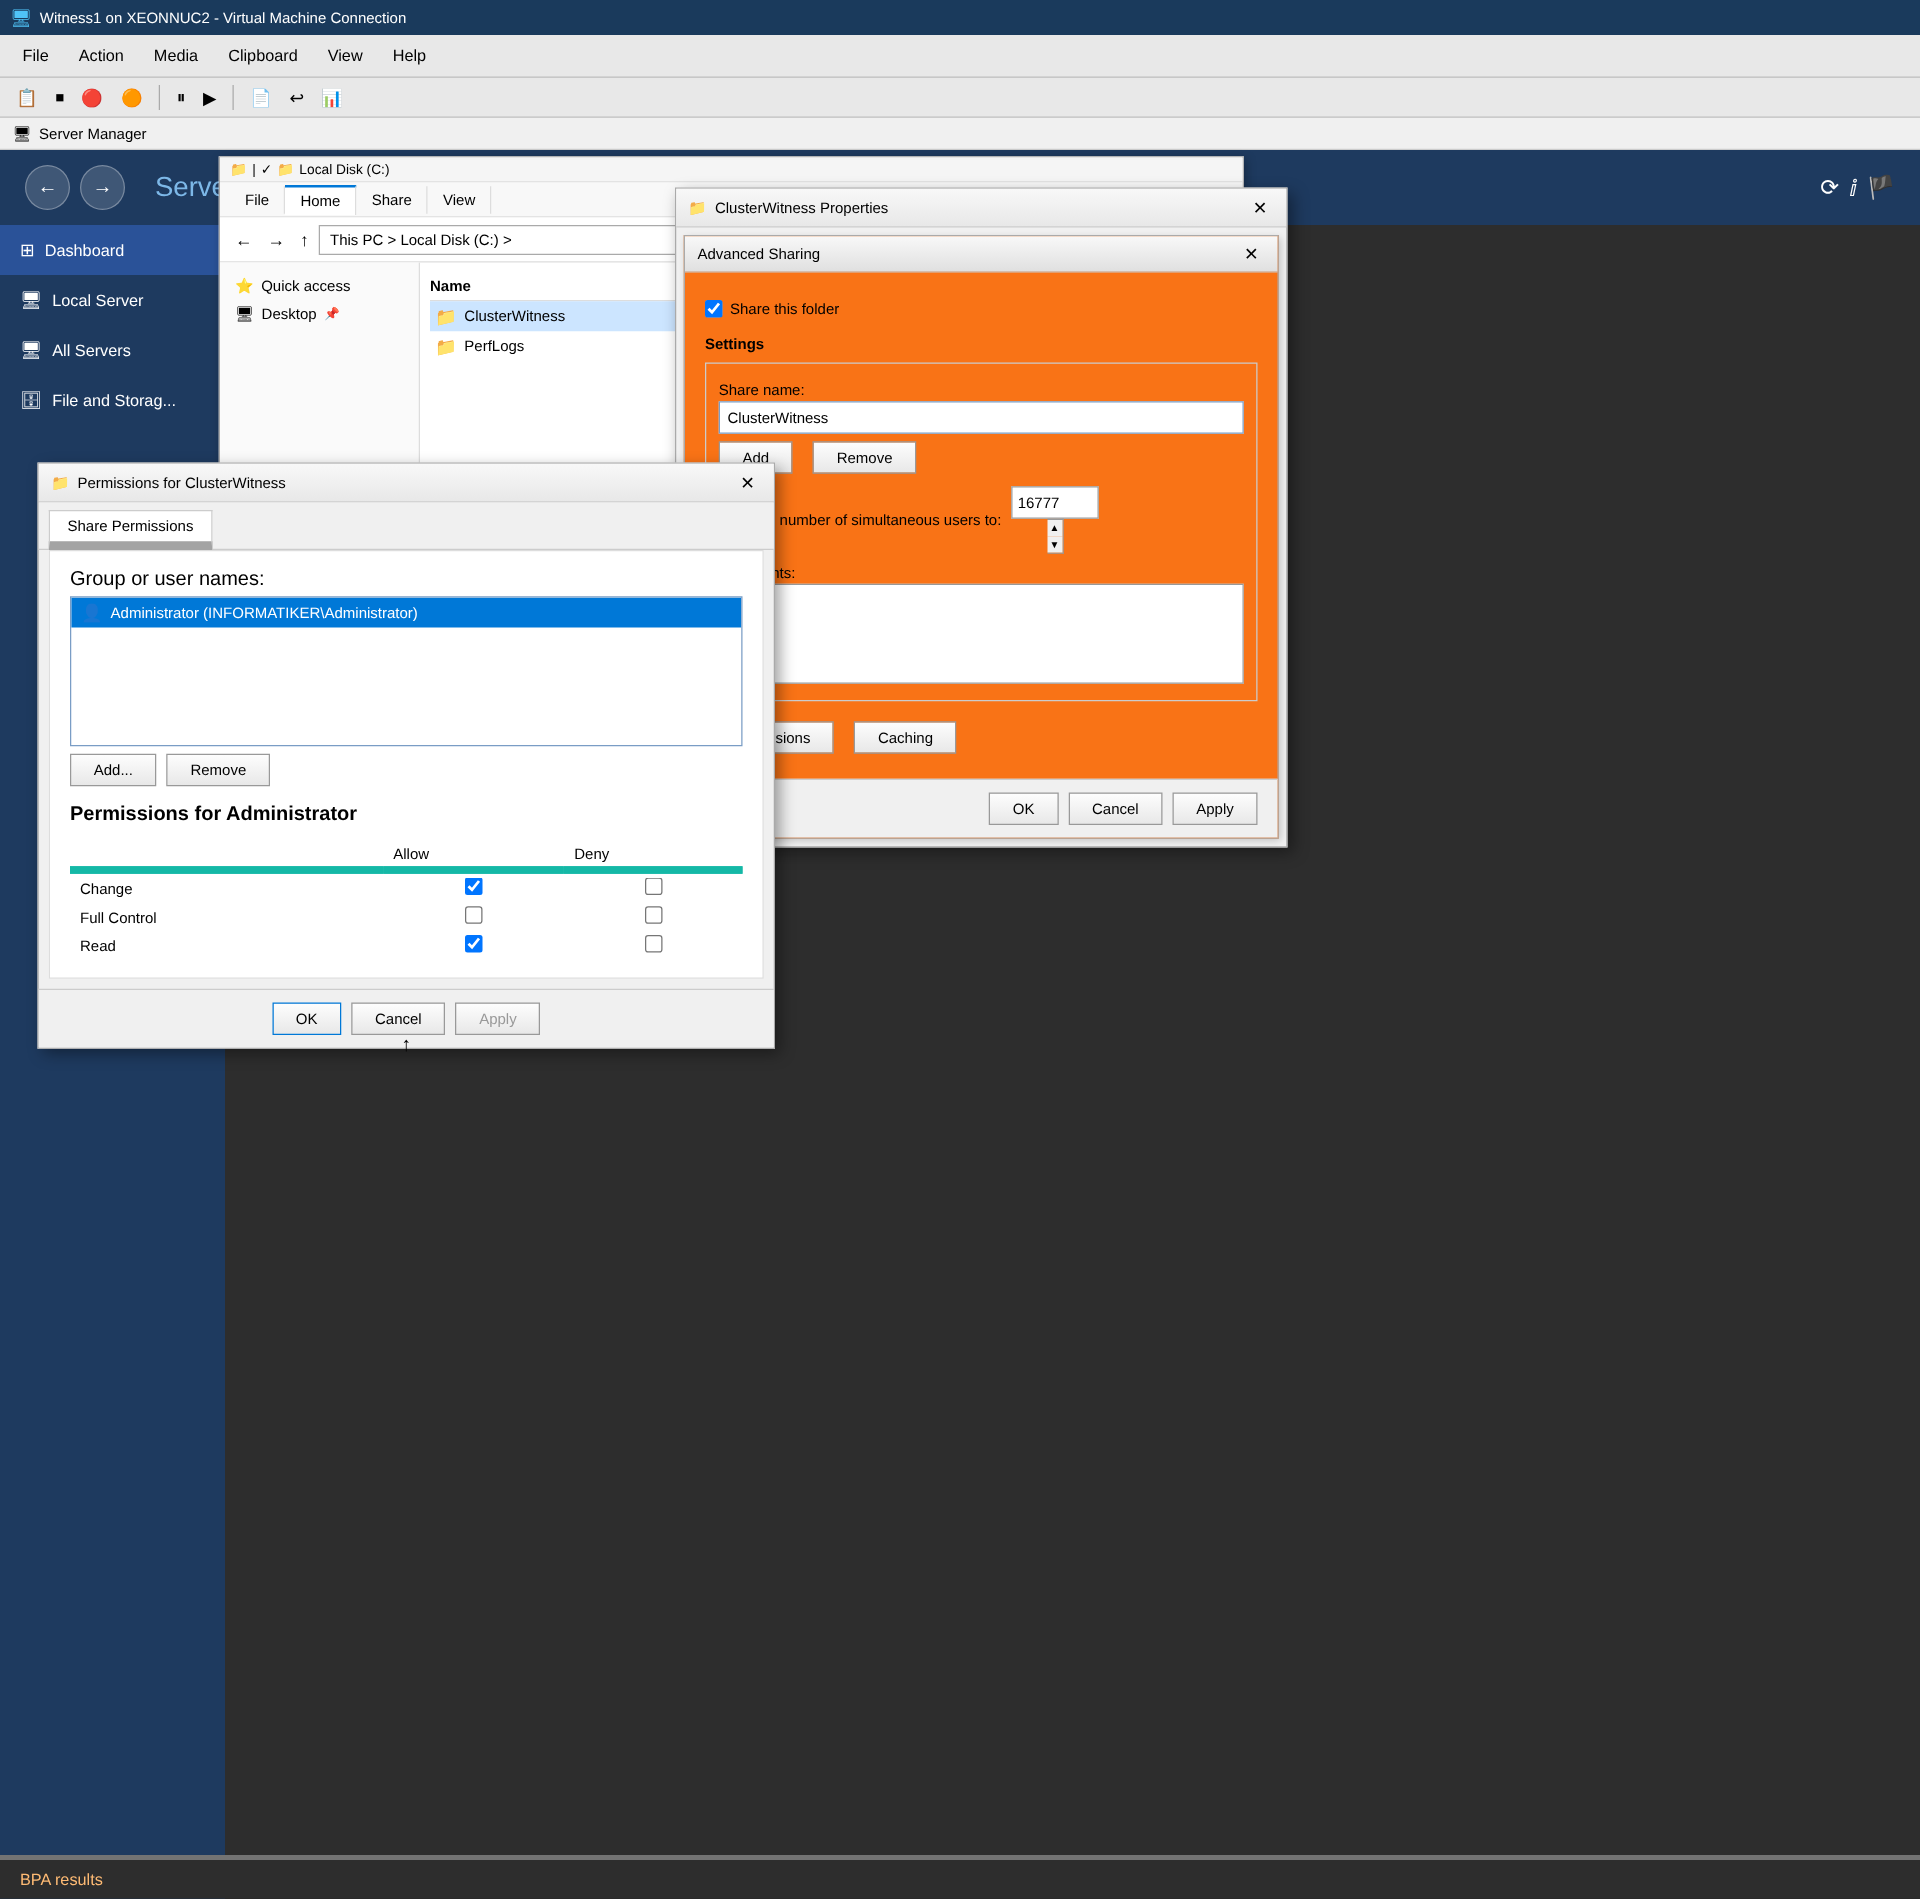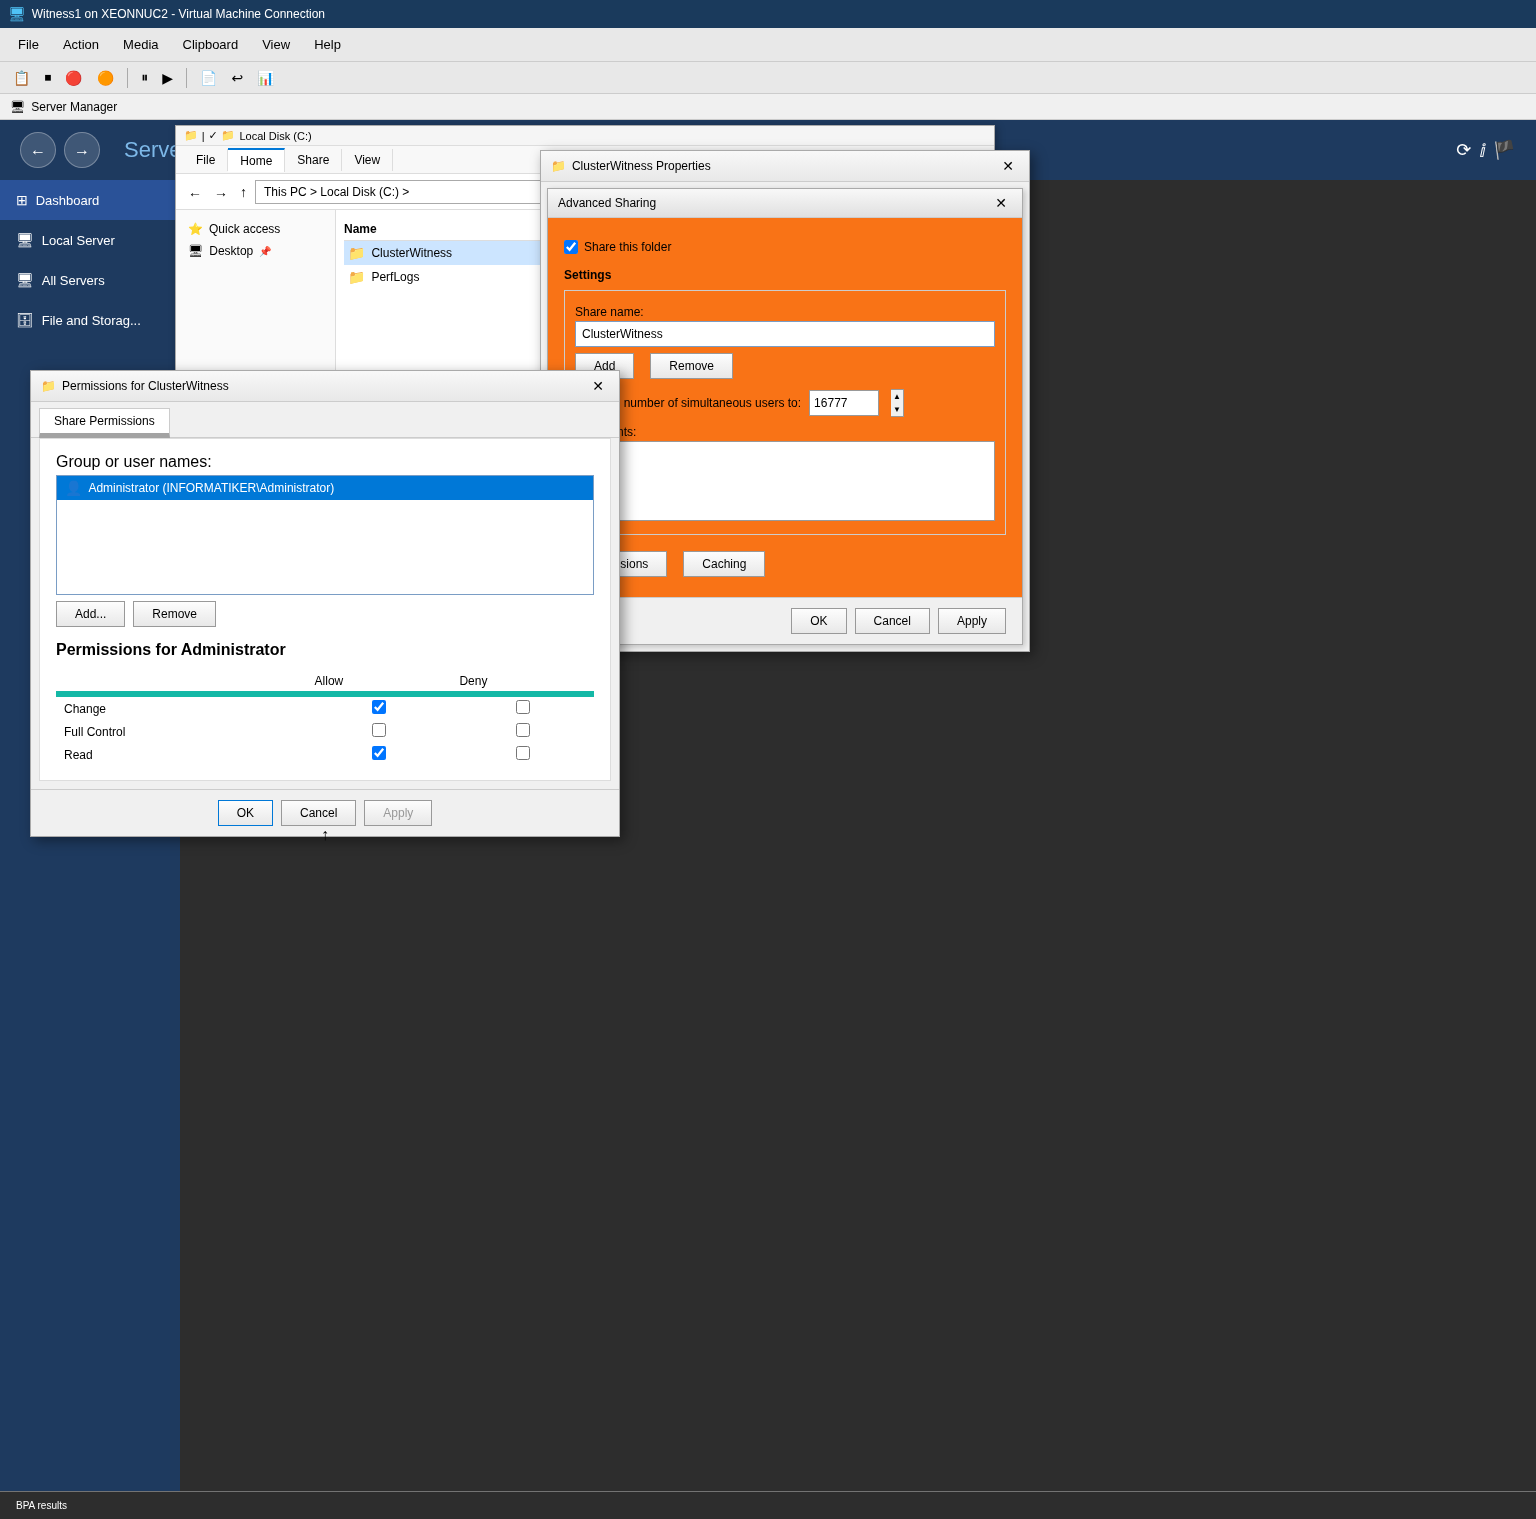--- a/index.html
+++ b/index.html
@@ -246,21 +246,21 @@
       background: linear-gradient(to bottom, #fdfdfd, #e8e8e8);
       cursor: pointer; font-size: 12px; height: 26px;
     }
     .btn:disabled { color: #999; cursor: default; }
     .btn.blue-outline { border-color: #0078d7; }
     .spinner-input {
       width: 70px; border: 1px solid #999;
       padding: 4px 4px; font-size: 12px; height: 26px;
       display: inline-flex; align-items: center;
     }
-    .spinner-wrap { display: flex; align-items: center; gap: 12px; }
+    .spinner-wrap { display: flex; align-items: center; gap: 0; flex-direction: column; }
     .spinner-arrows { display: flex; flex-direction: column; border: 1px solid #999; border-left: none; }
     .spinner-arrows button { border: none; background: #f0f0f0; cursor: pointer; font-size: 8px; padding: 0 2px; height: 13px; line-height: 1; }
     .comments-textarea {
       width: 100%; height: 80px; border: 1px solid #999;
       font-size: 12px; padding: 4px; resize: none; background: white;
     }
     .dialog-footer {
       display: flex; justify-content: flex-end; gap: 8px;
       padding: 10px 16px; border-top: 1px solid #ccc;
       background: #f0f0f0;
@@ -280,21 +280,21 @@
     }
     .tab-strip {
       display: flex; background: #f0f0f0;
       border-bottom: 1px solid #ccc; padding: 6px 8px 0;
     }
     .tab {
       padding: 5px 14px; border: 1px solid #ccc;
       border-bottom: none; background: #e8e8e8;
       cursor: pointer; font-size: 12px; margin-right: 2px;
     }
-    .tab.active { background: white; border-bottom: 5px solid #a3a3a3; margin-bottom: -1px; }
+    .tab.active { background: white; border-bottom: 7px solid #a3a3a3; margin-bottom: -1px; }
     .perm-body { padding: 14px 16px; background: white; margin: 0 8px 8px; border: 1px solid #ddd; }
     .group-label { font-size: 16px; padding-bottom: 4px; }
     .user-list {
       border: 1px solid #7a9dc5; background: white; height: 120px; overflow-y: auto;
     }
     .user-list-item {
       display: flex; align-items: center; gap: 6px;
       padding: 4px 8px; font-size: 12px; cursor: pointer;
     }
     .user-list-item.selected { background: #0078d7; color: white; }
@@ -318,24 +318,24 @@
       transform: translateX(-50%);
       font-size: 16px;
     }
     .sm-content { flex: 1; background: #2d2d2d; }
     .bpa-results {
       position: absolute;
       bottom: 0;
       left: 0;
       right: 0;
       background: #2d2d2d;
-      color: #ffffff;
+      color: #fdba74;
       padding: 8px 16px;
-      font-size: 10px;
-      border-top: 1px solid #737373;
+      font-size: 13px;
+      border-top: 4px solid #737373;
       z-index: 5;
     }
   </style>
 </head>
 <body>
 
 <div class="title-bar">
   <span class="icon">🖥</span>
   <span>Witness1 on XEONNUC2 - Virtual Machine Connection</span>
 </div>

